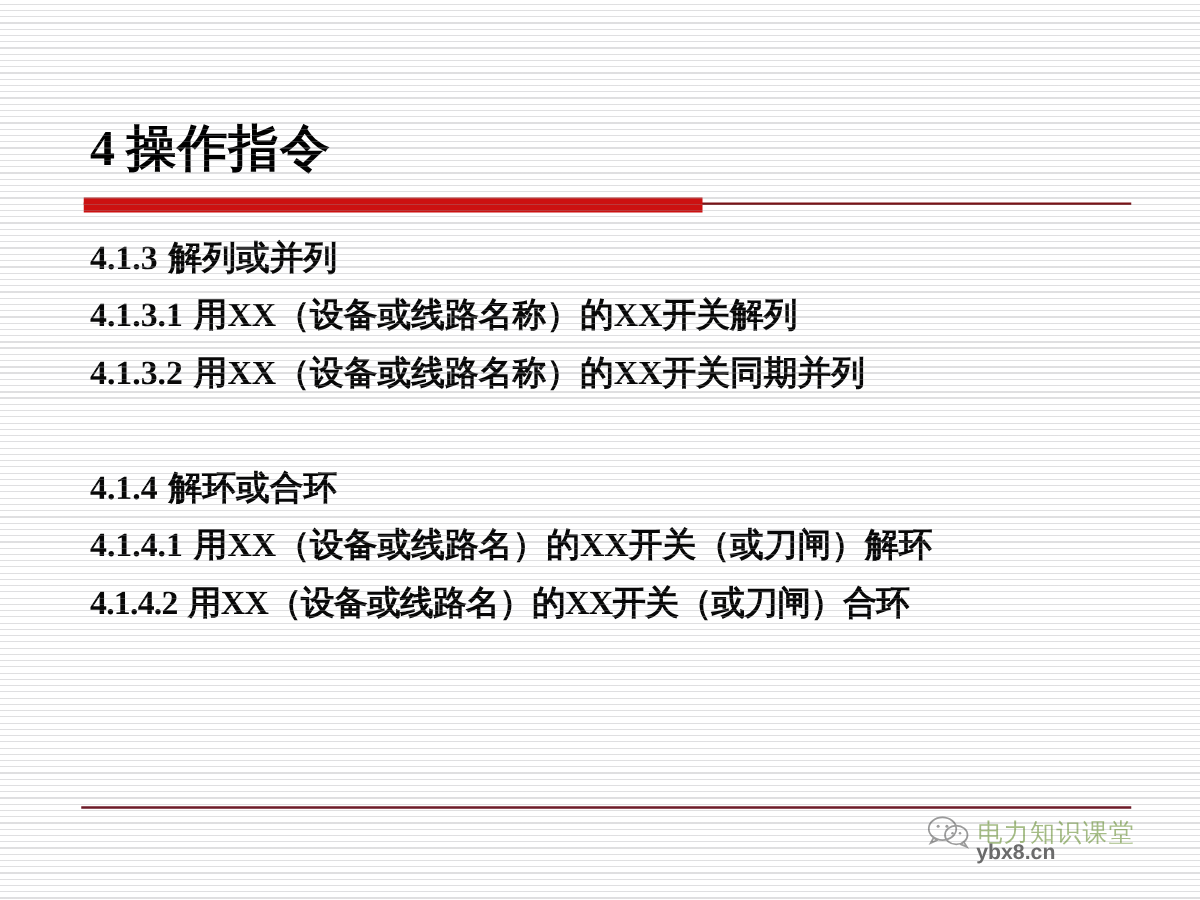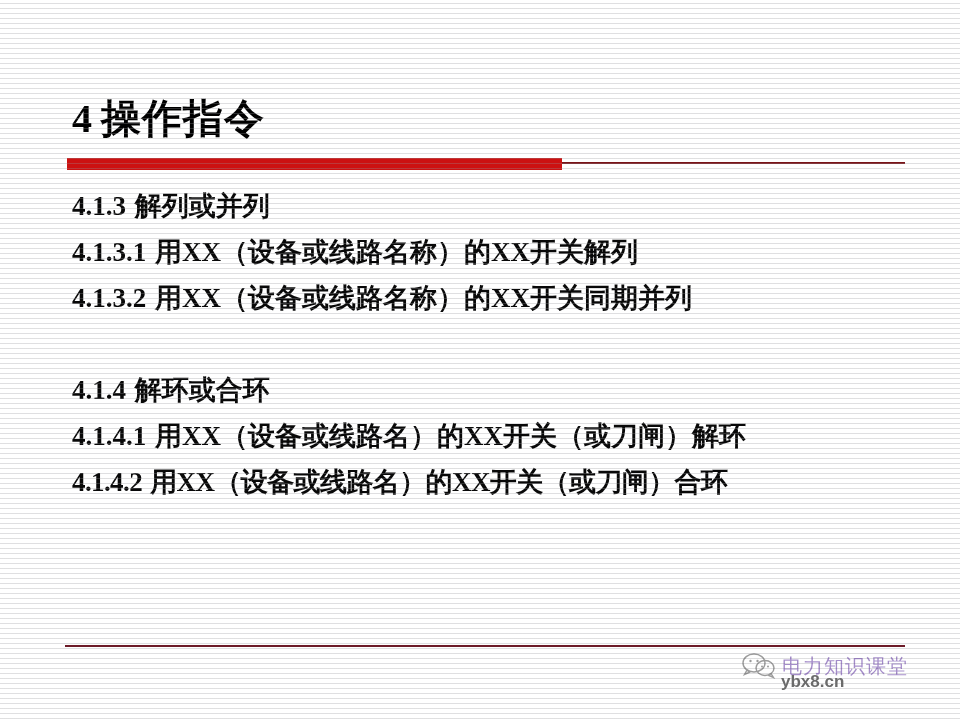--- a/index.html
+++ b/index.html
@@ -110,21 +110,21 @@
     z-index: 60;
   }
   #watermark .wechat {
     width: 34px;
     height: 28px;
     display: block;
   }
   #watermark .wm-text {
     font-size: 20px;
     font-family: Liberation Sans, sans-serif;
-    color: #4c1d95;
+    color: #4d7c0f;
     letter-spacing: 1px;
     white-space: nowrap;
   }
   #site-tag {
     position: absolute;
     left: 781px;
     top: 672px;
     font-family: Liberation Sans, sans-serif;
     font-size: 17px;
     font-weight: bold;

